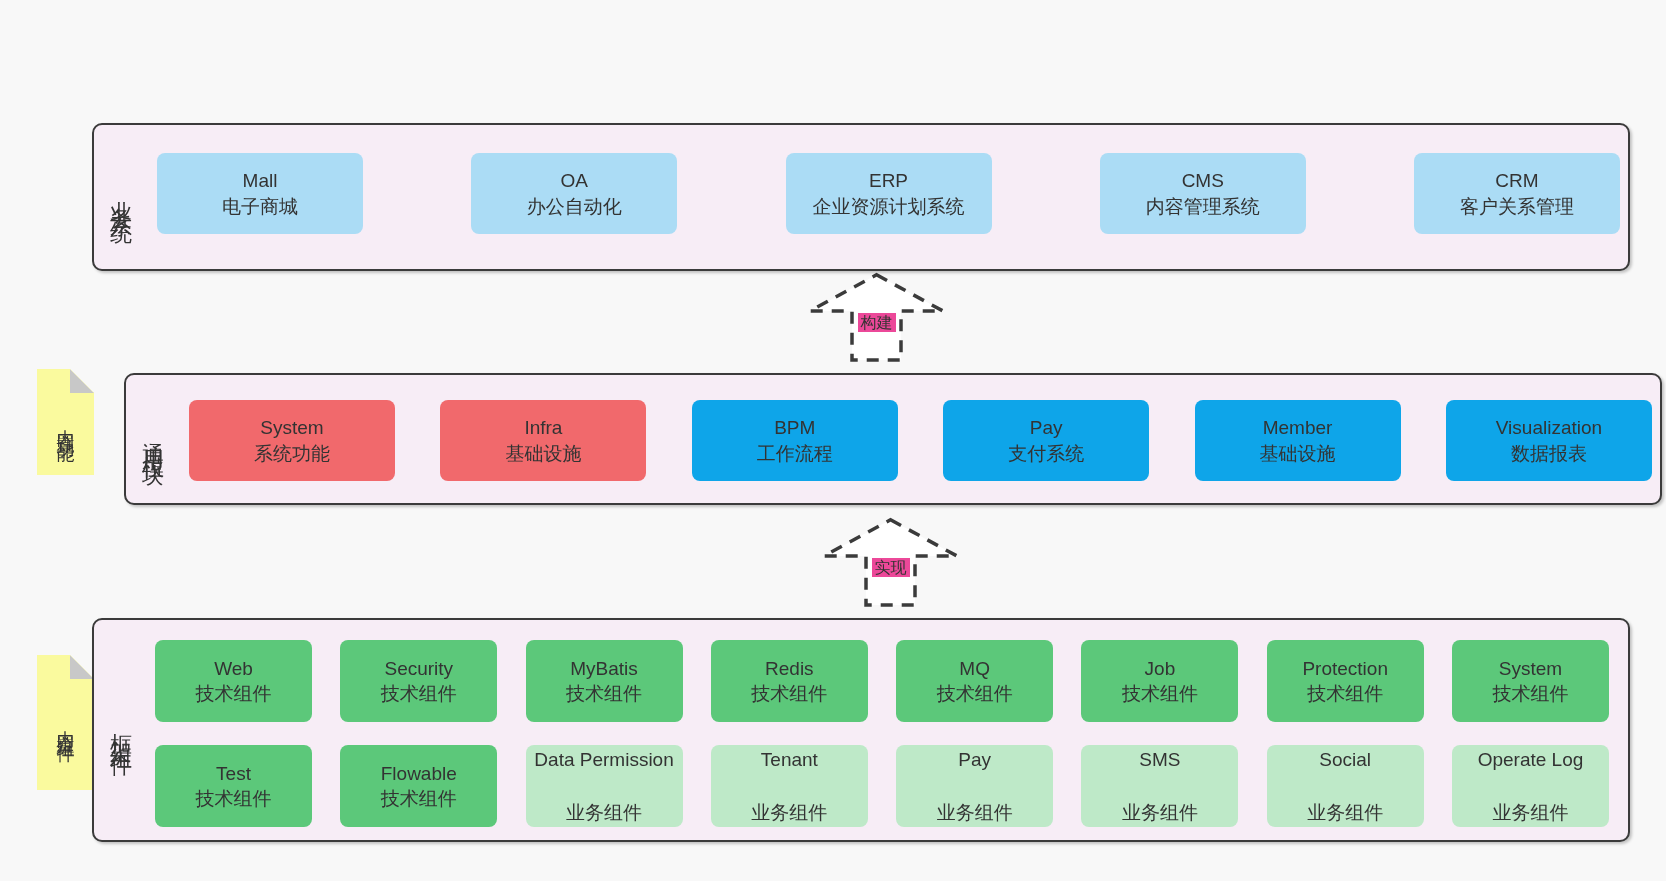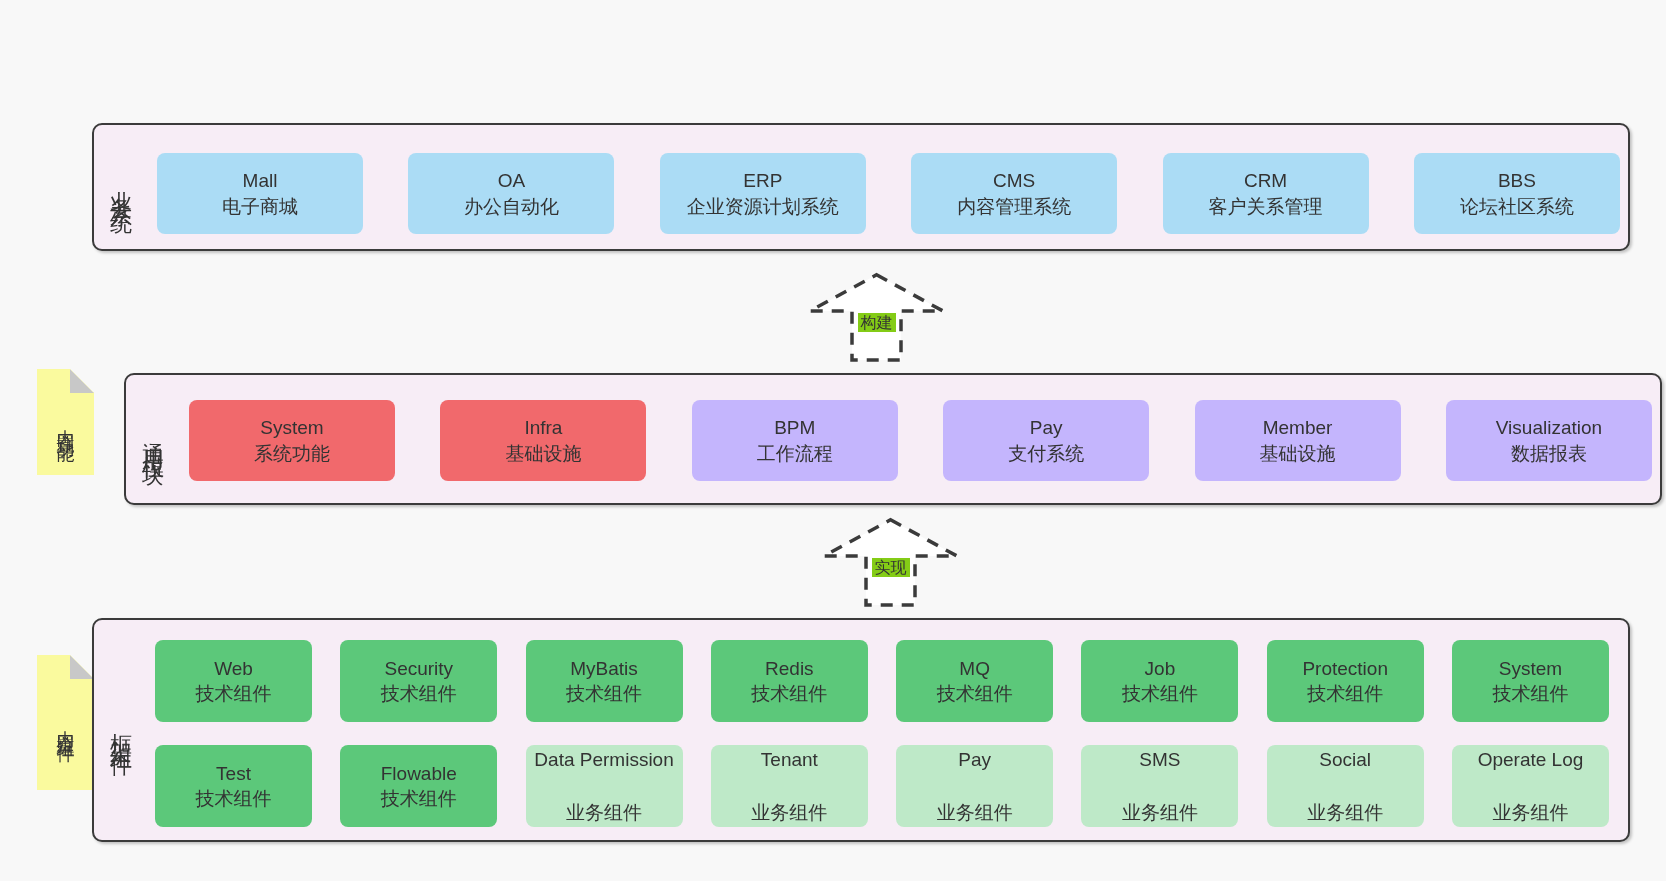--- a/index.html
+++ b/index.html
@@ -8,21 +8,21 @@
     background:#f8f8f8;
     font-family:"Liberation Sans","DejaVu Sans",sans-serif;
     color:#333;
   }
   .container{
     position:absolute;left:92px;width:1538px;box-sizing:border-box;
     background:#f7edf6;border:2px solid #3b3b3b;border-radius:10px;
     box-shadow:2px 2px 3px rgba(0,0,0,.22);
     z-index:2;
   }
-  #sec-business{top:123px;height:128px;}
+  #sec-business{top:123px;height:148px;}
   #sec-modules{top:373px;height:132px;margin-left:32px;}
   #sec-components{top:618px;height:224px;}
 
   .vlabel{
     position:absolute;left:12px;top:0;height:100%;width:30px;
     writing-mode:vertical-rl;text-orientation:upright;
     display:flex;align-items:center;justify-content:center;
     font-size:22px;letter-spacing:7px;color:#333;line-height:1;
   }
   .row{
@@ -35,21 +35,21 @@
 
   .box{
     display:flex;flex-direction:column;align-items:center;justify-content:center;
     border-radius:8px;text-align:center;line-height:1.32;
     font-size:19px;color:#333;padding:2px 10px;box-sizing:border-box;
   }
   .row .box{width:206px;}
   .row1 .box,.row2 .box{width:157px;padding:2px 4px;}
   .c-blue{background:#abdcf5;}
   .c-red{background:#f1696c;}
-  .c-pink{background:#c4b5fd;}
+  .c-pink{background:#0ea5e9;}
   .c-green{background:#5cc87a;}
   .c-green-light{background:#bee9c8;justify-content:space-between;}
 
   .sticky{
     position:absolute;left:37px;width:57px;background:#fafa9e;z-index:1;
     box-shadow:1px 2px 2px rgba(0,0,0,.18);
     clip-path:polygon(0 0,calc(100% - 24px) 0,100% 24px,100% 100%,0 100%);
   }
   #sticky-modules{top:369px;height:106px;}
   #sticky-components{top:655px;height:135px;}
@@ -66,21 +66,21 @@
   .arrow{position:absolute;z-index:1;}
   #arrow-build{left:808px;top:273px;width:137px;height:89px;}
   #arrow-implement{left:822px;top:518px;width:137px;height:89px;}
   .arrow svg{position:absolute;inset:0;width:100%;height:100%;overflow:visible;}
   .arrow polygon{
     fill:#ffffff;stroke:#3b3b3b;stroke-width:3.5;stroke-dasharray:12 9;stroke-linejoin:miter;
   }
   .arrow-label{
     position:absolute;top:40px;left:0;right:0;text-align:center;font-size:16px;color:#333;
   }
-  .arrow-label span{background:#84cc16;padding:1px 3px;margin-top:24px;}
+  .arrow-label span{background:#ec4899;padding:1px 3px;margin-top:24px;}
 </style>
 </head>
 <body>
 
 <div class="sticky" id="sticky-modules">
   <div class="fold"></div>
   <div class="stext">内置功能</div>
 </div>
 <div class="sticky" id="sticky-components">
   <div class="fold"></div>
@@ -102,24 +102,20 @@
       <div>ERP</div>
       <div>企业资源计划系统</div>
     </div>
     <div class="box c-blue">
       <div>CMS</div>
       <div>内容管理系统</div>
     </div>
     <div class="box c-blue">
       <div>CRM</div>
       <div>客户关系管理</div>
-    </div>
-    <div class="box c-blue">
-      <div>BBS</div>
-      <div>论坛社区系统</div>
     </div>
   </div>
 </section>
 
 <div class="arrow" id="arrow-build">
   <svg viewBox="0 0 137 89" preserveAspectRatio="none">
     <polygon points="68.5,1.8 135,38 93,38 93,87 44,87 44,38 2,38"></polygon>
   </svg>
   <div class="arrow-label"><span>构建</span></div>
 </div>

